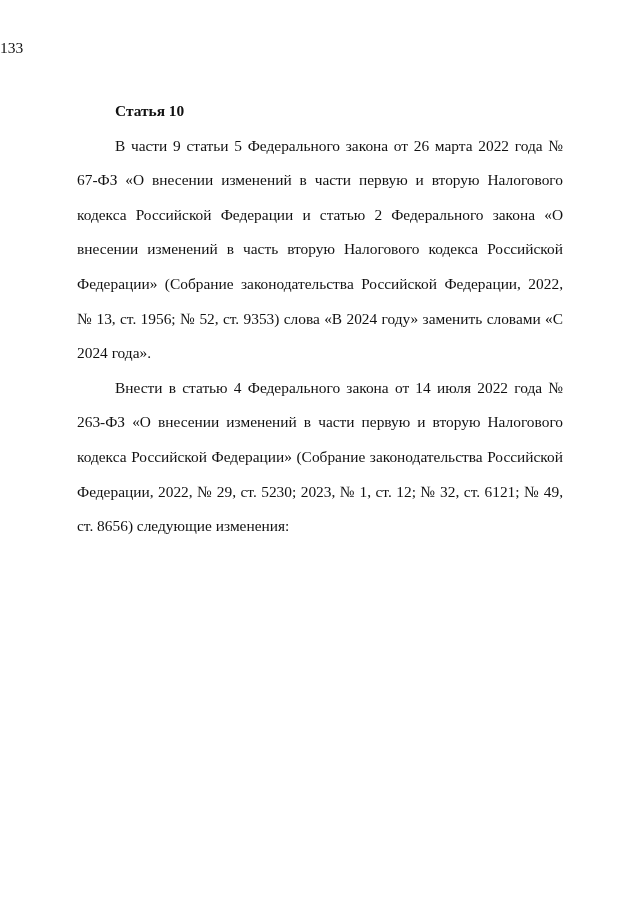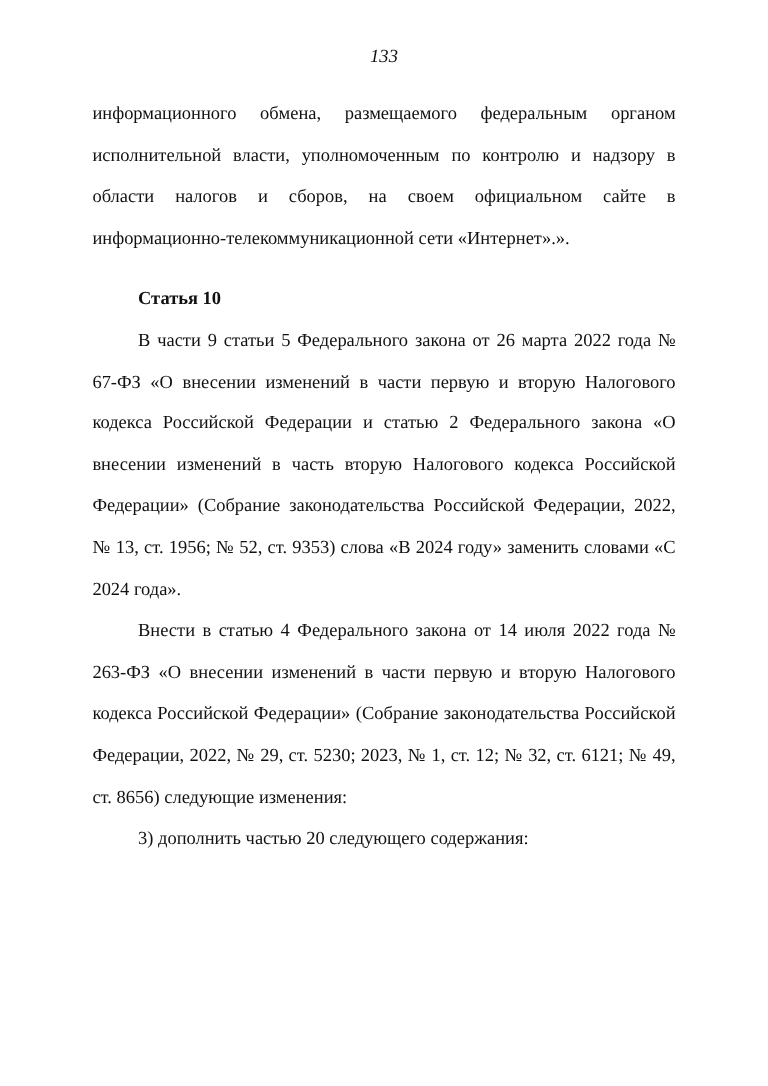--- a/index.html
+++ b/index.html
@@ -13,24 +13,22 @@
       position: relative;
       overflow: hidden;
       font-family: "Liberation Serif", "DejaVu Serif", serif;
       color: #111111;
     }
     .page-number {
       position: absolute;
       top: 38px;
       left: 0;
       width: 640px;
-      text-align: center;
       font-size: 15.5px;
       line-height: 20px;
-      font-style: italic;
     }
     .content {
       position: absolute;
       top: 78px;
       left: 77px;
       width: 486px;
       font-size: 15.4px;
       line-height: 34.6px;
     }
     .p {
@@ -51,21 +49,19 @@
       margin: 0;
       padding-left: 38px;
     }
   </style>
 </head>
 <body>
 
 <div class="page-number">133</div>
 
 <div class="content">
-  <p class="p">информационного обмена, размещаемого федеральным органом исполнительной власти, уполномоченным по контролю и надзору в области налогов и сборов, на своем официальном сайте в информационно-телекоммуникационной сети «Интернет».».</p>
 
   <p class="heading" style="margin-top:16px;">Статья 10</p>
   <p class="p indent">В части 9 статьи 5 Федерального закона от 26 марта 2022 года № 67-ФЗ «О внесении изменений в части первую и вторую Налогового кодекса Российской Федерации и статью 2 Федерального закона «О внесении изменений в часть вторую Налогового кодекса Российской Федерации» (Собрание законодательства Российской Федерации, 2022, № 13, ст. 1956; № 52, ст. 9353) слова «В 2024 году» заменить словами «С 2024 года».</p>
 
   <p class="p indent">Внести в статью 4 Федерального закона от 14 июля 2022 года № 263-ФЗ «О внесении изменений в части первую и вторую Налогового кодекса Российской Федерации» (Собрание законодательства Российской Федерации, 2022, № 29, ст. 5230; 2023, № 1, ст. 12; № 32, ст. 6121; № 49, ст. 8656) следующие изменения:</p>
 
-  <p class="list-item">3) дополнить частью 20 следующего содержания:</p>
 </div>
 
 </body></html>

